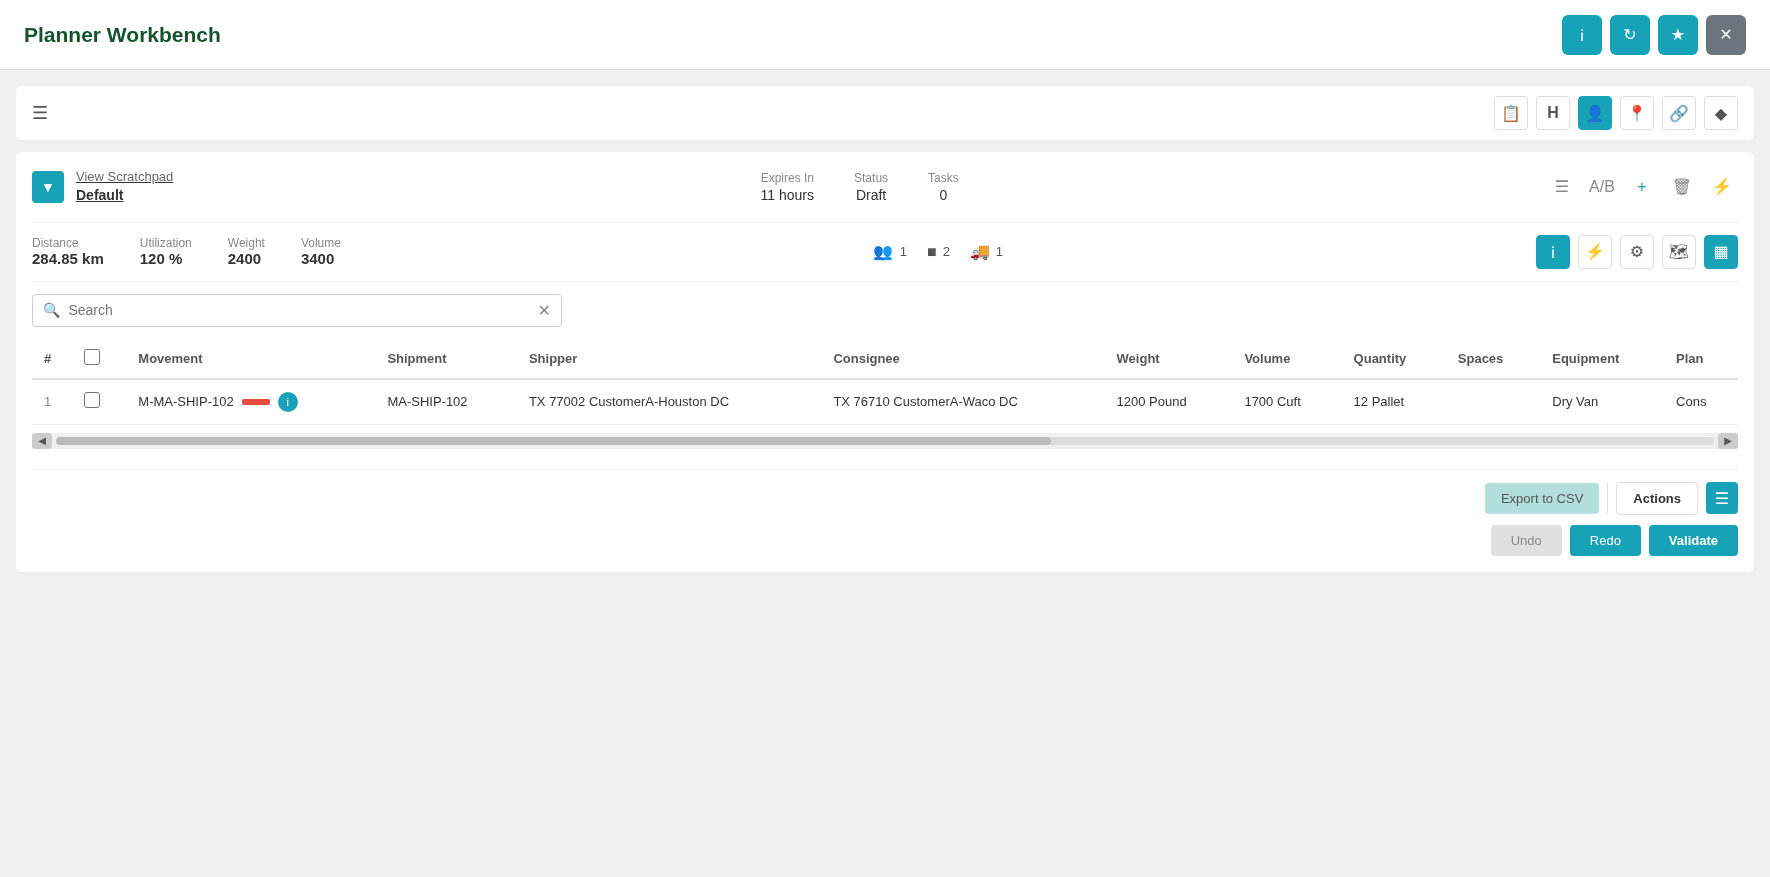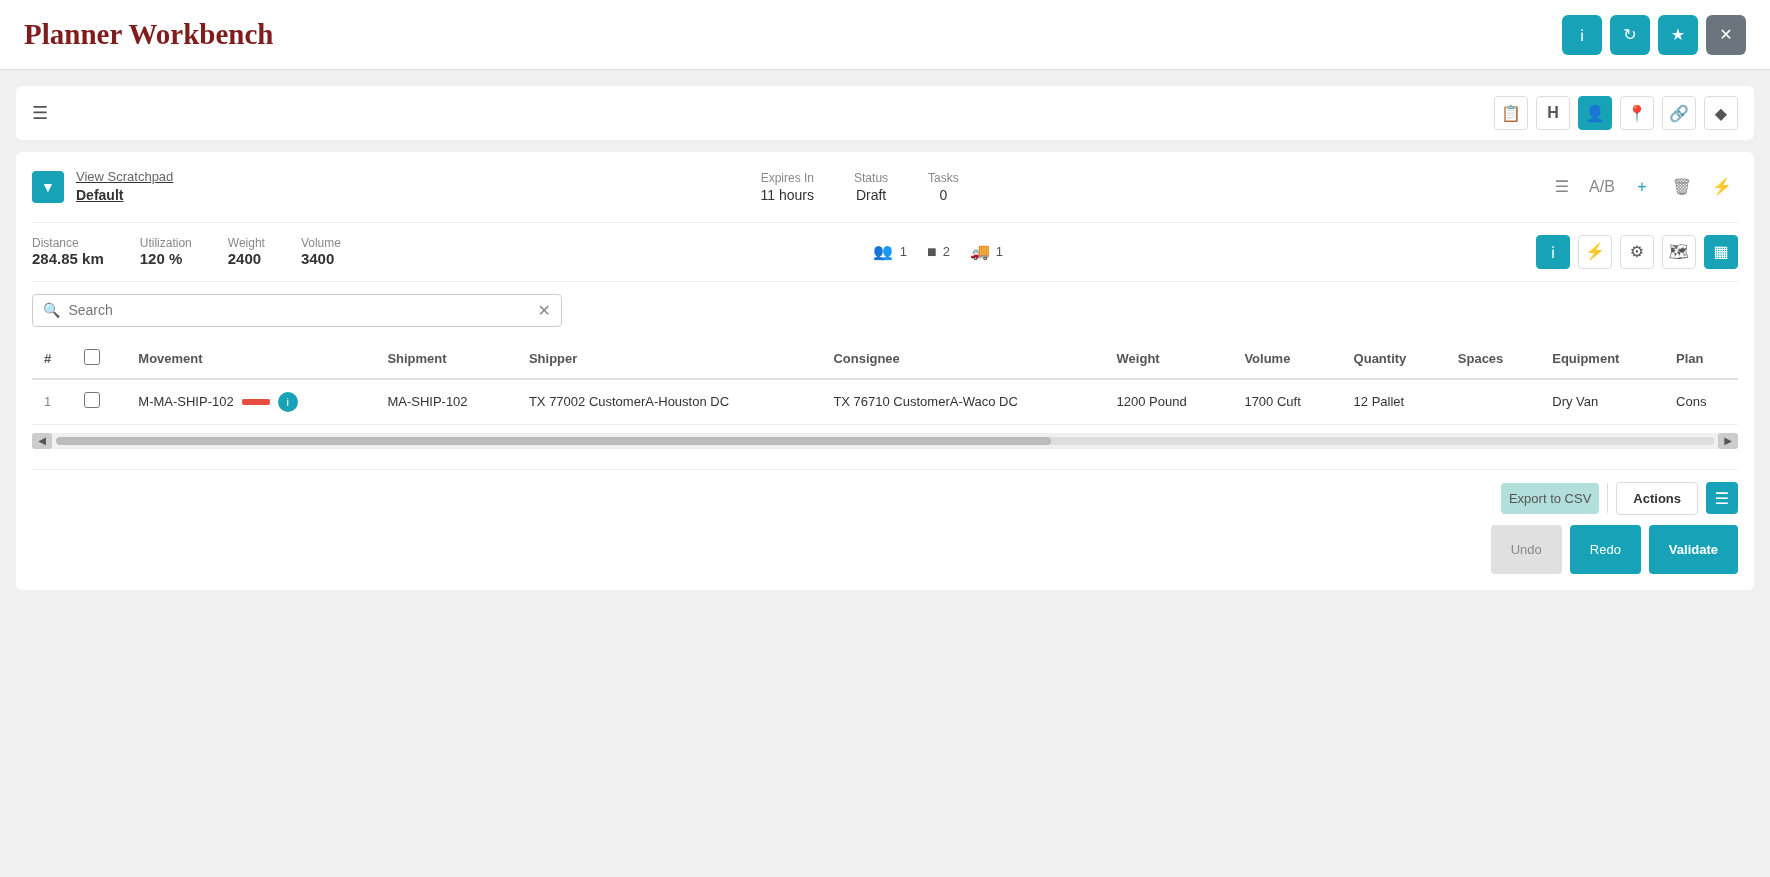--- a/index.html
+++ b/index.html
@@ -8,21 +8,21 @@
     
     .header {
       background: #fff;
       padding: 12px 24px;
       display: flex;
       align-items: center;
       justify-content: space-between;
       border-bottom: 1px solid #ddd;
       height: 70px;
     }
-    .header-title { font-size: 29px; font-weight: bold; color: #7f1d1d; font-family: Liberation Serif, serif; }
+    .header-title { font-size: 21px; font-weight: bold; color: #14532d; }
     .header-right { display: flex; align-items: center; gap: 8px; }
     .header-icon-btn {
       width: 40px; height: 40px;
       background: #17a2b8;
       border-radius: 6px;
       display: flex; align-items: center; justify-content: center;
       cursor: pointer; color: #fff; font-size: 16px;
     }
     .header-icon-btn.close-btn { background: #6c757d; }
     .header-icon-btn.refresh-btn { background: #17a2b8; }
@@ -192,21 +192,21 @@
       height: 100%; width: 60%; background: #bbb; border-radius: 4px;
     }
 
     
     .bottom-actions {
       display: flex; justify-content: flex-end; align-items: center;
       gap: 8px; margin-top: 20px; padding-top: 12px;
       border-top: 1px solid #eee;
     }
     .export-btn {
-      padding: 8px 8px; border-radius: 4px;
+      padding: 8px 16px; border-radius: 4px;
       background: #b2dfdb; color: #555; border: none;
       cursor: pointer; font-size: 13px;
     }
     .separator { width: 1px; height: 30px; background: #ddd; }
     .actions-btn {
       padding: 8px 16px; border-radius: 4px;
       background: #fff; color: #333; border: 1px solid #ddd;
       cursor: pointer; font-size: 13px; font-weight: 600;
     }
     .actions-list-btn {
@@ -218,21 +218,21 @@
 
     .undo-redo-row {
       display: flex; justify-content: flex-end; gap: 8px; margin-top: 10px;
     }
     .undo-btn {
       padding: 8px 20px; border-radius: 4px;
       background: #e0e0e0; color: #888; border: none;
       cursor: pointer; font-size: 13px;
     }
     .redo-btn {
-      padding: 17px 20px; border-radius: 4px;
+      padding: 8px 20px; border-radius: 4px;
       background: #17a2b8; color: #fff; border: none;
       cursor: pointer; font-size: 13px;
     }
     .validate-btn {
       padding: 8px 20px; border-radius: 4px;
       background: #17a2b8; color: #fff; border: none;
       cursor: pointer; font-size: 13px; font-weight: 600;
     }
   </style>
 </head>

